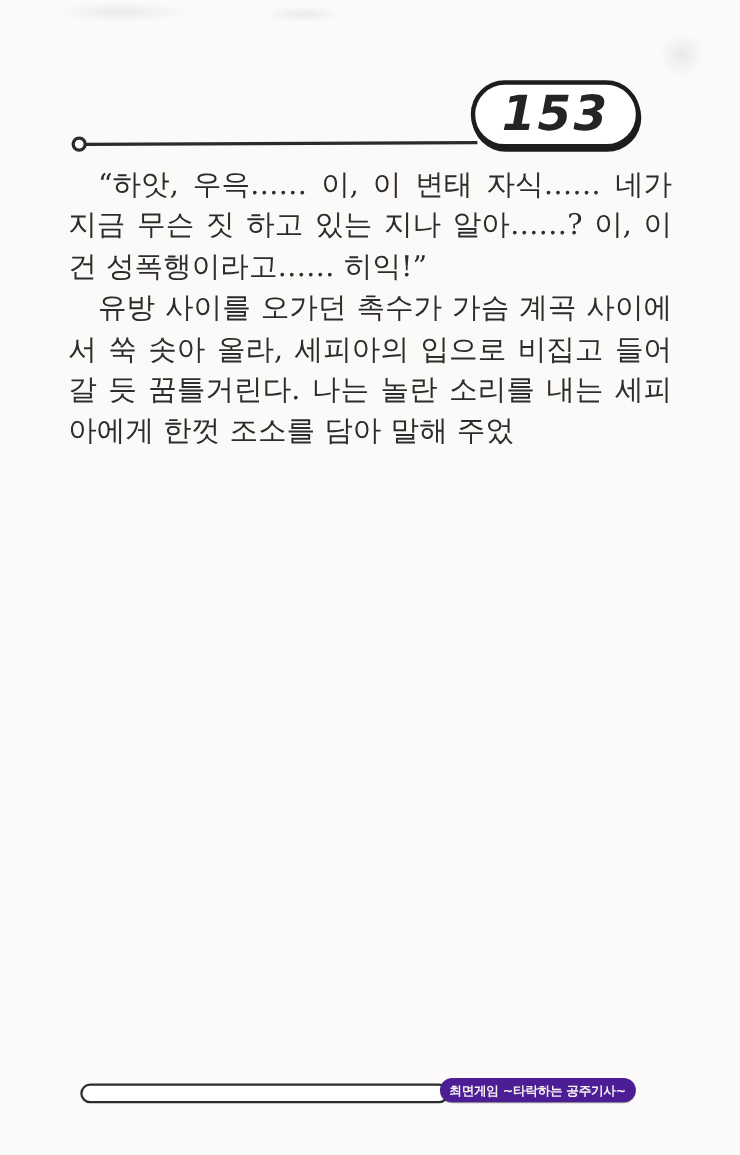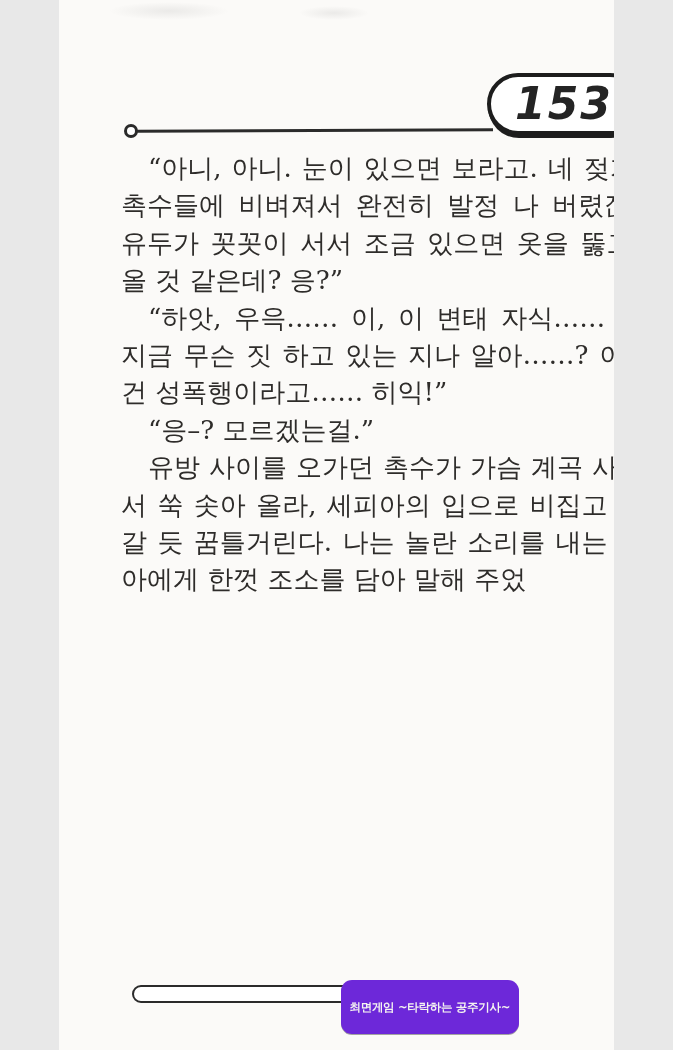--- a/index.html
+++ b/index.html
@@ -2,21 +2,21 @@
 <html lang="ko"><head>
 <meta charset="utf-8">
 <style>
   html, body {
     margin: 0;
     padding: 0;
     background: #e8e8e8;
   }
   .page {
     position: relative;
-    width: 555px;
+    width: 673px;
     height: 1050px;
     margin: 0 auto;
     background: #fbfaf8;
     overflow: hidden;
     font-family: "DejaVu Serif", "Liberation Serif", serif;
   }
   
   .smudge {
     position: absolute;
     border-radius: 50%;
@@ -90,22 +90,22 @@
     width: 335px; height: 18px;
     box-sizing: border-box;
     background: #ffffff;
     border: 2px solid #2b2b2b;
     border-radius: 10px;
   }
   .series-badge {
     position: absolute;
     right: 95px; top: 980px;
     height: 22px;
-    padding: 16px 9px;
-    background: #6d28d9;
+    padding: 0 9px;
+    background: #4c1d95;
     border-radius: 11px;
     display: flex;
     align-items: center;
     justify-content: center;
     color: #f4f3f0;
     font-family: "DejaVu Sans", "Liberation Sans", sans-serif;
     font-weight: 700;
     font-size: 11.5px;
     letter-spacing: -0.3px;
     white-space: nowrap;
@@ -121,23 +121,21 @@
   <div class="smudge s2"></div>
   <div class="smudge s3"></div>
 
   <div class="header-ring"></div>
   <div class="header-rule"></div>
   <div class="page-number-capsule">
     <span class="num">153</span>
   </div>
 
   <div class="content">
-    <p>“아니, 아니. 눈이 있으면 보라고. 네 젖가슴, 촉수들에 비벼져서 완전히 발정 나 버렸잖아? 유두가 꼿꼿이 서서 조금 있으면 옷을 뚫고 나올 것 같은데? 응?”</p>
     <p>“하앗, 우윽…… 이, 이 변태 자식…… 네가 지금 무슨 짓 하고 있는 지나 알아……? 이, 이건 성폭행이라고…… 히익!”</p>
-    <p>“응–? 모르겠는걸.”</p>
     <p>유방 사이를 오가던 촉수가 가슴 계곡 사이에서 쑥 솟아 올라, 세피아의 입으로 비집고 들어갈 듯 꿈틀거린다. 나는 놀란 소리를 내는 세피아에게 한껏 조소를 담아 말해 주었</p>
   </div>
 
   <div class="footer-pill"></div>
   <div class="series-badge">
     <span>최면게임 ~타락하는 공주기사~</span>
   </div>
 
 </div>
 

